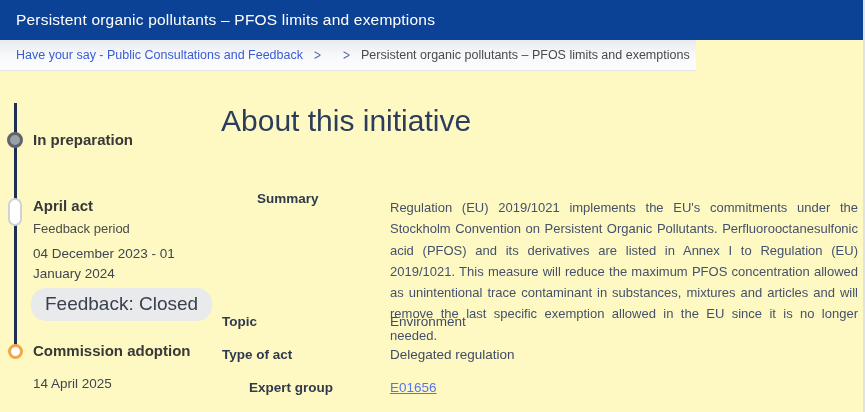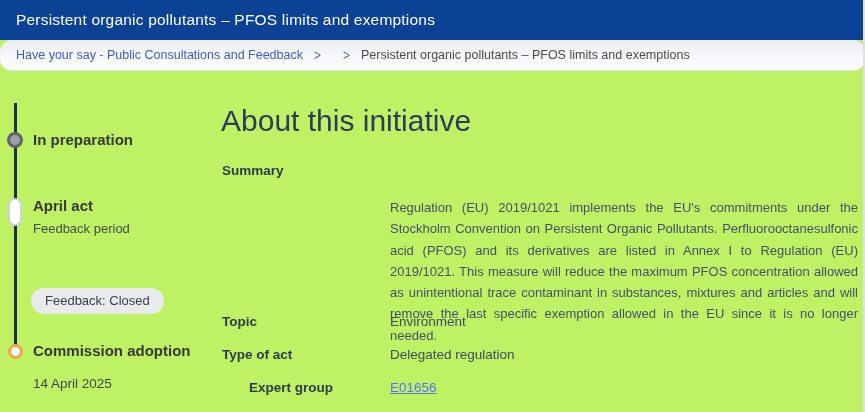--- a/index.html
+++ b/index.html
@@ -1,38 +1,38 @@
 <!DOCTYPE html>
 <html><head>
 <meta charset="utf-8">
 <style>
   * { margin:0; padding:0; box-sizing:border-box; }
   html,body { background:#f2f2f2; }
   body { font-family:"Liberation Sans", sans-serif; }
   .page {
-    position:relative; width:865px; height:412px; background:#bef264;
+    position:relative; width:865px; height:412px; background:#fef9c3;
     overflow:hidden;
   }
   
   .titlebar {
     position:absolute; left:0; top:0; width:865px; height:40px;
     background:#0c4295;
   }
   .titlebar .title {
     position:absolute; left:16px; top:0; line-height:40px;
     color:#ffffff; font-size:15.5px; font-weight:400; letter-spacing:.2px;
     white-space:nowrap;
   }
   
   .breadcrumb {
-    position:absolute; left:0; top:40px; width:865px; height:31px;
+    position:absolute; left:0; top:40px; width:696px; height:31px;
     background:linear-gradient(180deg,#e9ebef 0%,#f8f9fb 55%,#fdfdfe 100%);
     border-bottom:1px solid #e2e4e7;
     display:flex; align-items:center; padding-left:16px;
-    font-size:12.5px; white-space:nowrap;border-radius:12px;
+    font-size:12.5px; white-space:nowrap;
   }
   .breadcrumb a {
     color:#3a5bd7; text-decoration:none; cursor:pointer;
   }
   .breadcrumb .sep {
     color:#51669f; margin:0 11px; font-size:12px; transform:scaleY(1.25);
     display:inline-block;
   }
   .breadcrumb .current { color:#4a4a4a; }
   
@@ -62,21 +62,21 @@
     white-space:nowrap;
   }
   .tl-dates {
     position:absolute; left:33px; top:244px; width:162px;
     font-size:13.5px; color:#3f4650; line-height:20px;
   }
   .tl-badge {
     position:absolute; left:31px; top:288px;
     display:inline-block; padding:5px 14px 6px 14px;
     background:#e9eaec; border-radius:15px;
-    font-size:13px; color:#39404e; white-space:nowrap;
+    font-size:19px; color:#39404e; white-space:nowrap;
   }
   
   .page-heading {
     position:absolute; left:221px; top:104px;
     font-size:30px; font-weight:400; color:#2c3c5c; white-space:nowrap;
   }
   .lbl {
     position:absolute; left:222px; font-size:13.5px; font-weight:700;
     color:#2f3a4d; white-space:nowrap;
   }
@@ -115,29 +115,30 @@
   </nav>
 
   <div class="tl-line"></div>
 
   <div class="tl-marker tl-m1"></div>
   <div class="tl-title" style="top:131px;">In preparation</div>
 
   <div class="tl-marker tl-m2"></div>
   <div class="tl-title" style="top:197px;">April act</div>
   <div class="tl-sub" style="top:221px;">Feedback period</div>
+  <div class="tl-dates">04 December 2023 - 01 January 2024</div>
   <div class="tl-badge">Feedback: Closed</div>
 
   <div class="tl-marker tl-m3"></div>
   <div class="tl-title" style="top:342px;">Commission adoption</div>
   <div class="tl-sub" style="top:376px; font-size:13.5px; color:#3f4650;">14 April 2025</div>
 
   <h1 class="page-heading">About this initiative</h1>
 
-  <div class="lbl" style="top:163px;">Summary</div>
+  <div class="lbl" style="top:191px;margin-left:35px;">Summary</div>
   <div class="summary-text">Regulation (EU) 2019/1021 implements the EU's commitments under the Stockholm Convention on Persistent Organic Pollutants. Perfluorooctanesulfonic acid (PFOS) and its derivatives are listed in Annex I to Regulation (EU) 2019/1021. This measure will reduce the maximum PFOS concentration allowed as unintentional trace contaminant in substances, mixtures and articles and will remove the last specific exemption allowed in the EU since it is no longer needed.</div>
 
   <div class="lbl" style="top:314px;">Topic</div>
   <div class="val" style="top:314px;text-align:right;">Environment</div>
 
   <div class="lbl" style="top:347px;">Type of act</div>
   <div class="val" style="top:347px;">Delegated regulation</div>
 
   <div class="lbl" style="top:380px;margin-left:27px;">Expert group</div>
   <a href="#" class="val" style="top:380px;">E01656</a>

